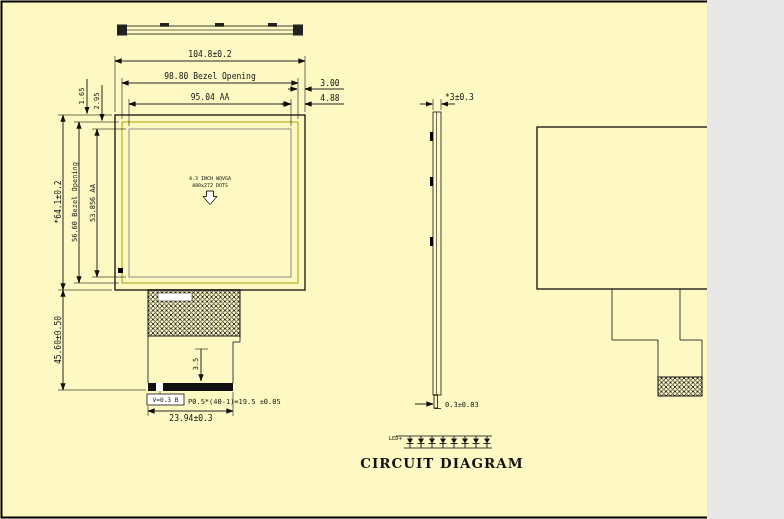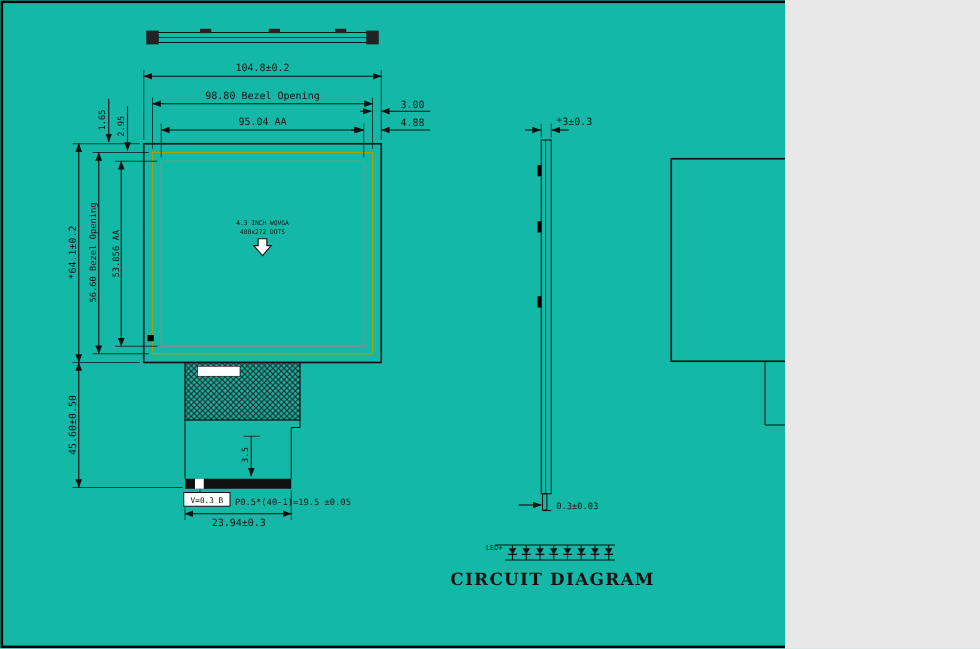--- a/index.html
+++ b/index.html
@@ -1,17 +1,17 @@
 <!DOCTYPE html>
 <html><head>
 <meta charset="utf-8">
 <style>
   html,body { margin:0; padding:0; background:#e8e8e8; }
   .sheet {
-    position:relative; width:628px; height:519px; background:#14b8a6;
+    position:relative; width:707px; height:519px; background:#fef9c3;
     font-family:"DejaVu Sans", sans-serif; overflow:hidden;
   }
   svg { display:block; }
   text { fill:#111; }
   .t8  { font:8px  "DejaVu Sans Mono", monospace; }
   .t7  { font:7px  "DejaVu Sans Mono", monospace; }
   .t6  { font:6.2px "DejaVu Sans Mono", monospace; }
   .t5  { font:5px  "DejaVu Sans Mono", monospace; }
   .tled{ font:5.5px "DejaVu Sans Mono", monospace; }
   .caption { font-family:"DejaVu Serif", serif; font-size:13.5px; font-weight:bold; letter-spacing:1px; }

